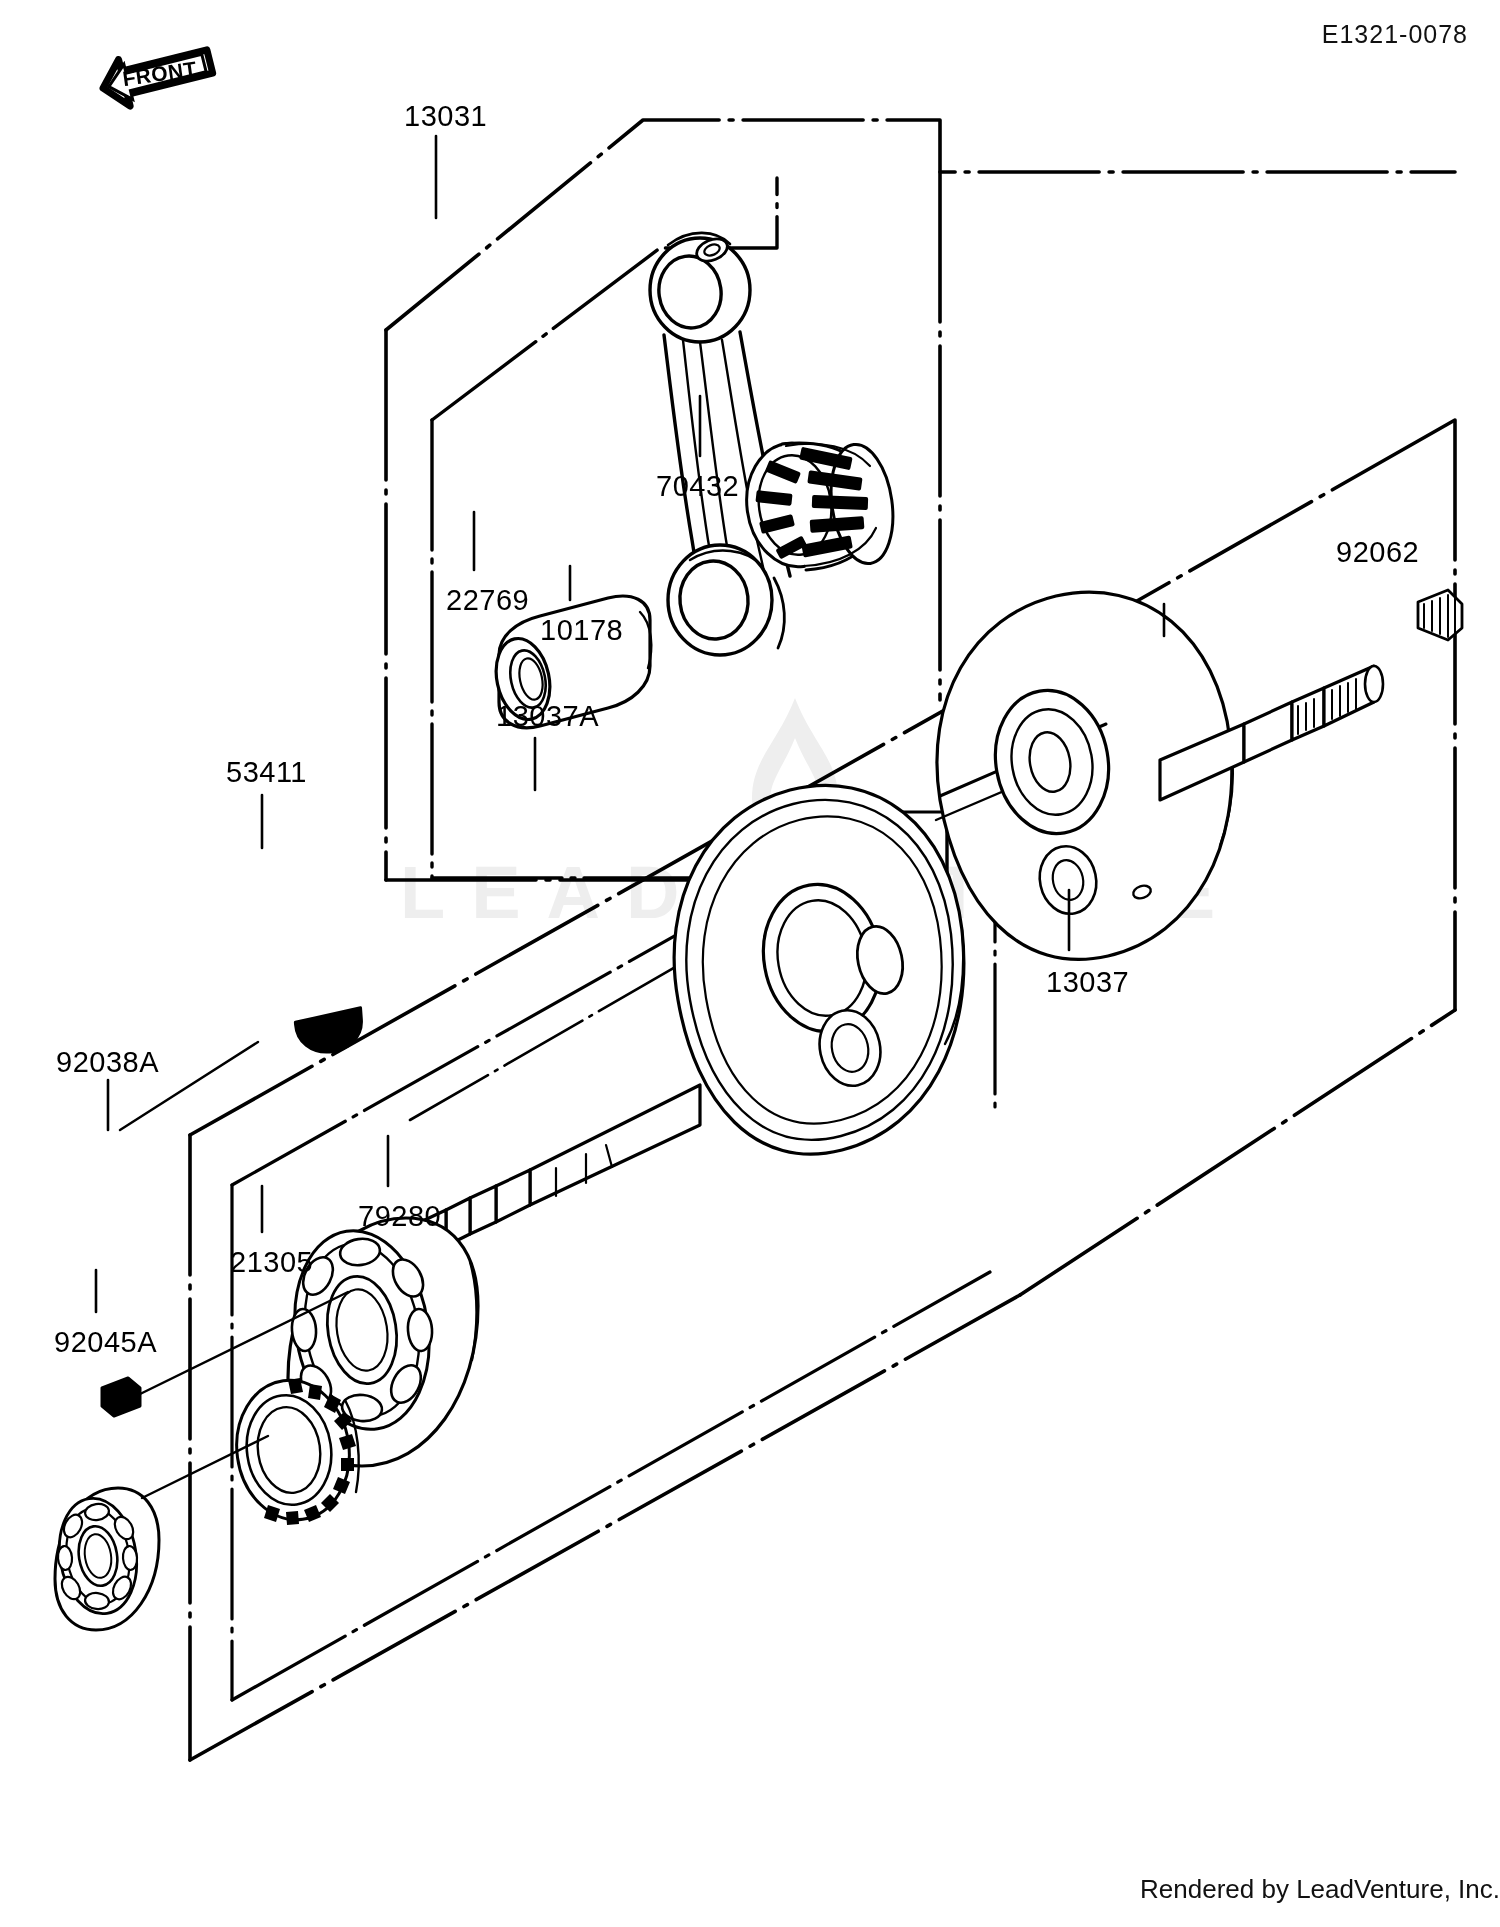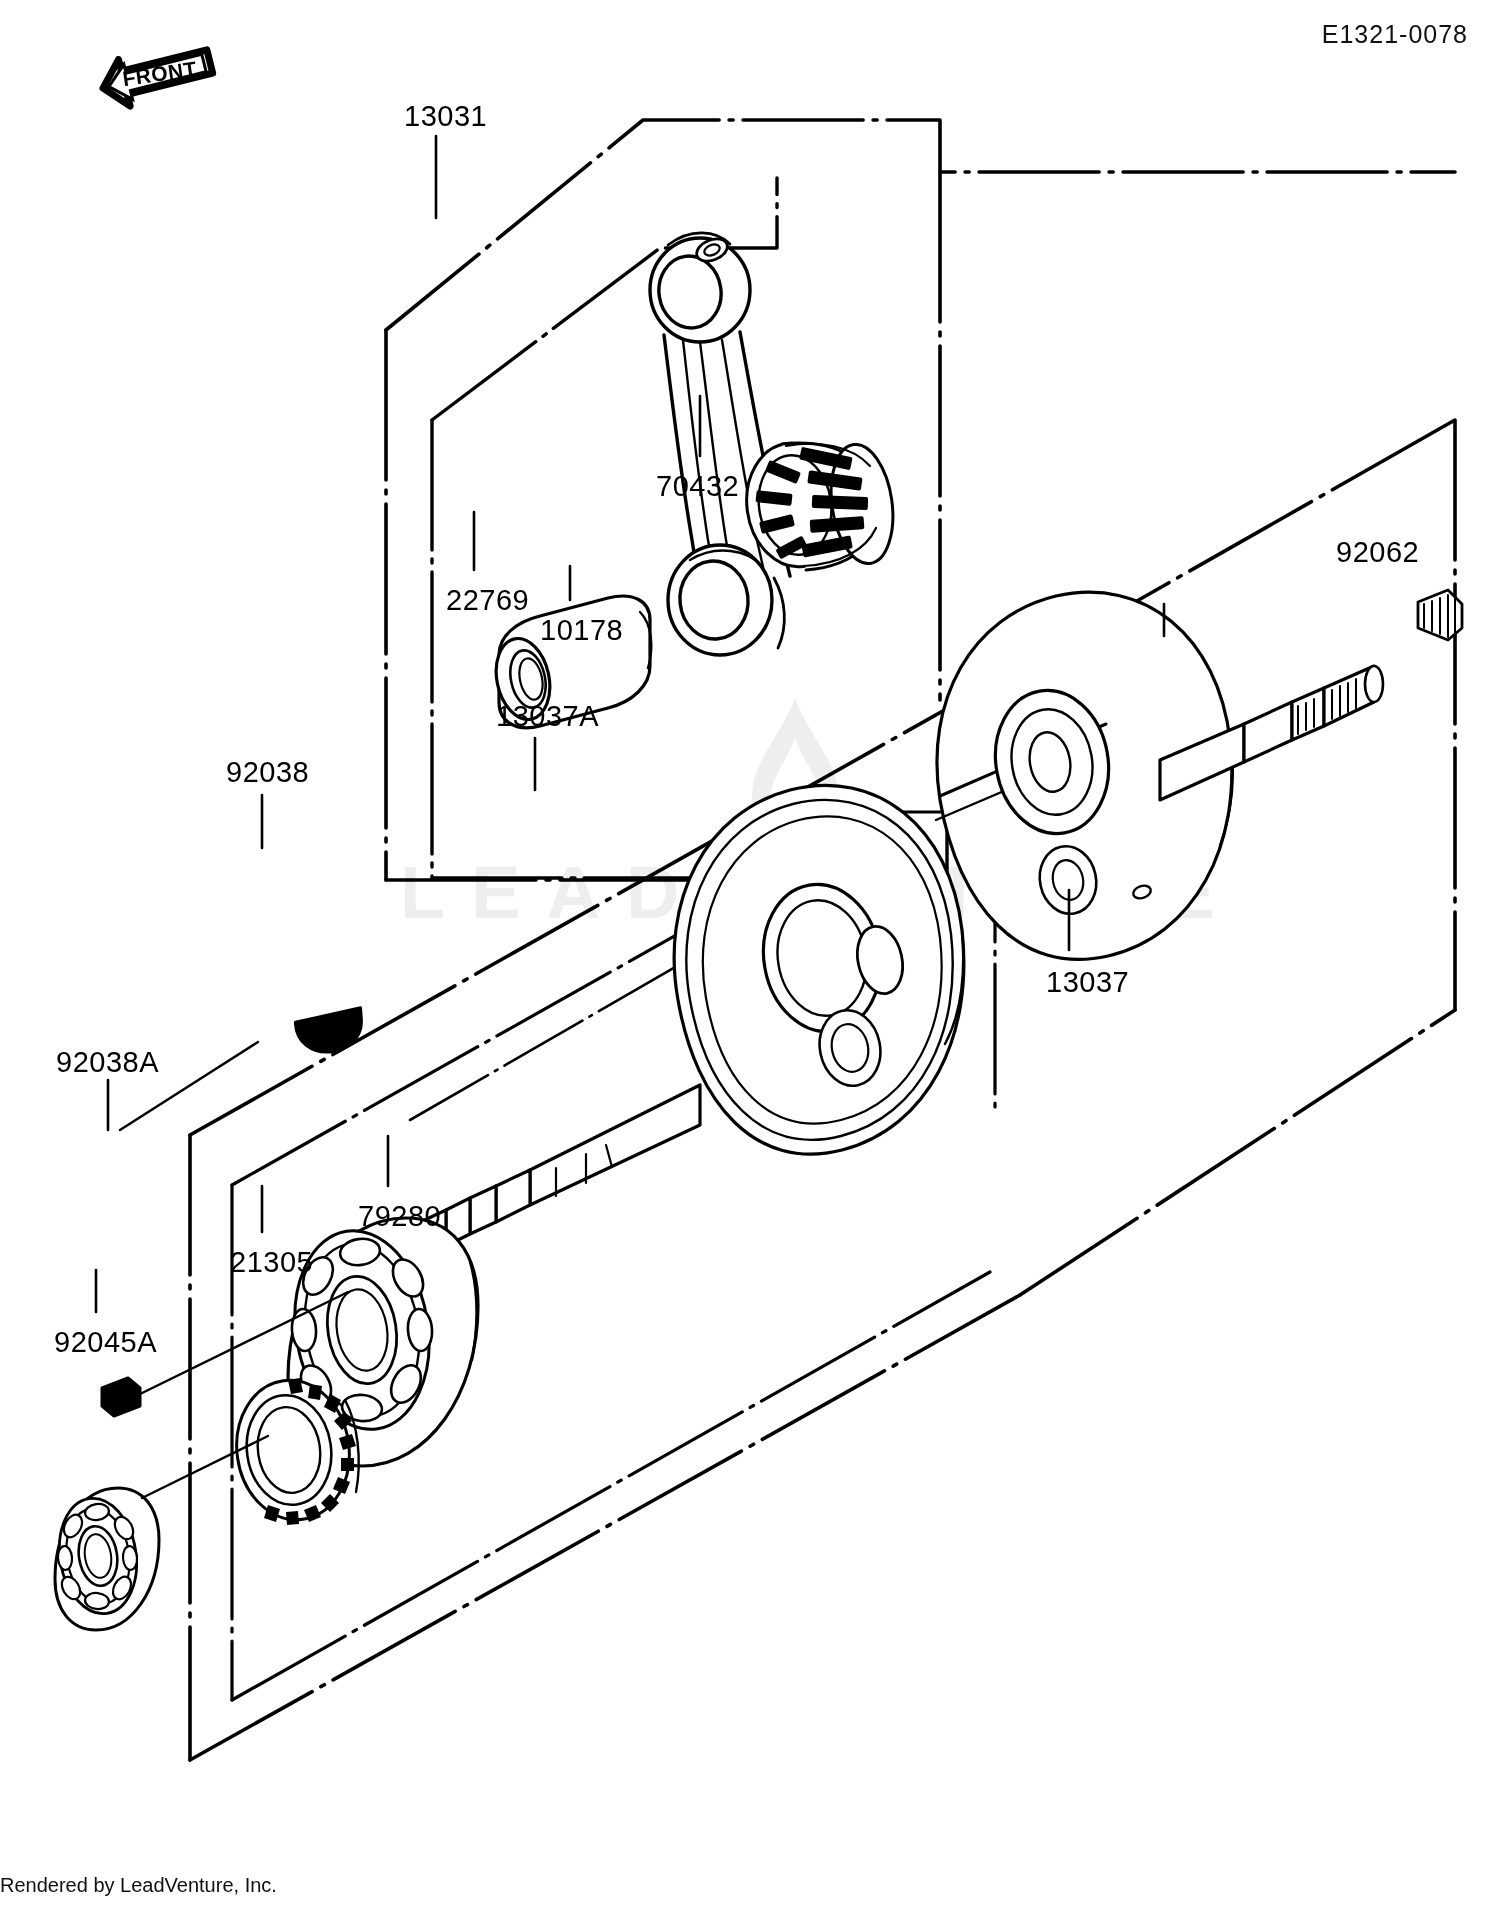--- a/index.html
+++ b/index.html
@@ -2,22 +2,22 @@
 <html><head>
 <meta charset="utf-8">
 <style>
   html,body{margin:0;padding:0;background:#ffffff;}
   body{width:1500px;height:1927px;position:relative;overflow:hidden;
        font-family:"Liberation Sans", sans-serif;color:#000;}
   #stage{position:absolute;left:0;top:0;width:1500px;height:1927px;}
   svg#art{position:absolute;left:0;top:0;width:1500px;height:1927px;}
   .code-hdr{position:absolute;right:32px;top:20px;font-family:Liberation Sans, sans-serif;
             font-size:25px;letter-spacing:1px;color:#111;}
-  .footer{position:absolute;left:0;top:1874px;width:1500px;text-align:left;
-          font-size:20px;color:#111;}
+  .footer{position:absolute;left:0;top:1874px;width:1500px;text-align:right;
+          font-size:26px;color:#111;}
   .lbl{position:absolute;font-size:29px;font-weight:400;letter-spacing:.5px;color:#000;
        white-space:nowrap;font-family:"Liberation Sans", sans-serif;}
   .front-badge{position:absolute;left:96px;top:38px;width:130px;height:95px;}
   .front-badge svg{width:100%;height:100%;display:block;}
   .wm{position:absolute;left:400px;top:850px;width:700px;height:120px;
       font-size:74px;font-weight:700;letter-spacing:26px;color:#eeeeee;
       font-family:"Liberation Sans", sans-serif;}
   .wm-flame{position:absolute;left:690px;top:690px;width:210px;height:280px;}
 </style>
 </head>
@@ -310,21 +310,21 @@
     </g>
   </svg>
 
   <div class="lbl" style="left:404px;top:100px">13031</div>
   <div class="lbl" style="left:656px;top:470px">70432</div>
   <div class="lbl" style="left:446px;top:584px">22769</div>
   <div class="lbl" style="left:540px;top:614px">10178</div>
   <div class="lbl" style="left:1336px;top:536px">92062</div>
   <div class="lbl" style="left:1046px;top:966px">13037</div>
   <div class="lbl" style="left:496px;top:700px">13037A</div>
-  <div class="lbl" style="left:226px;top:756px">92038</div>
+  <div class="lbl" style="left:226px;top:756px">53411</div>
   <div class="lbl" style="left:56px;top:1046px">92038A</div>
   <div class="lbl" style="left:358px;top:1200px">79280</div>
   <div class="lbl" style="left:230px;top:1246px">21305</div>
   <div class="lbl" style="left:54px;top:1326px">92045A</div>
 
   <div class="footer">Rendered by LeadVenture, Inc.</div>
 
 </div>
 
 </body></html>

